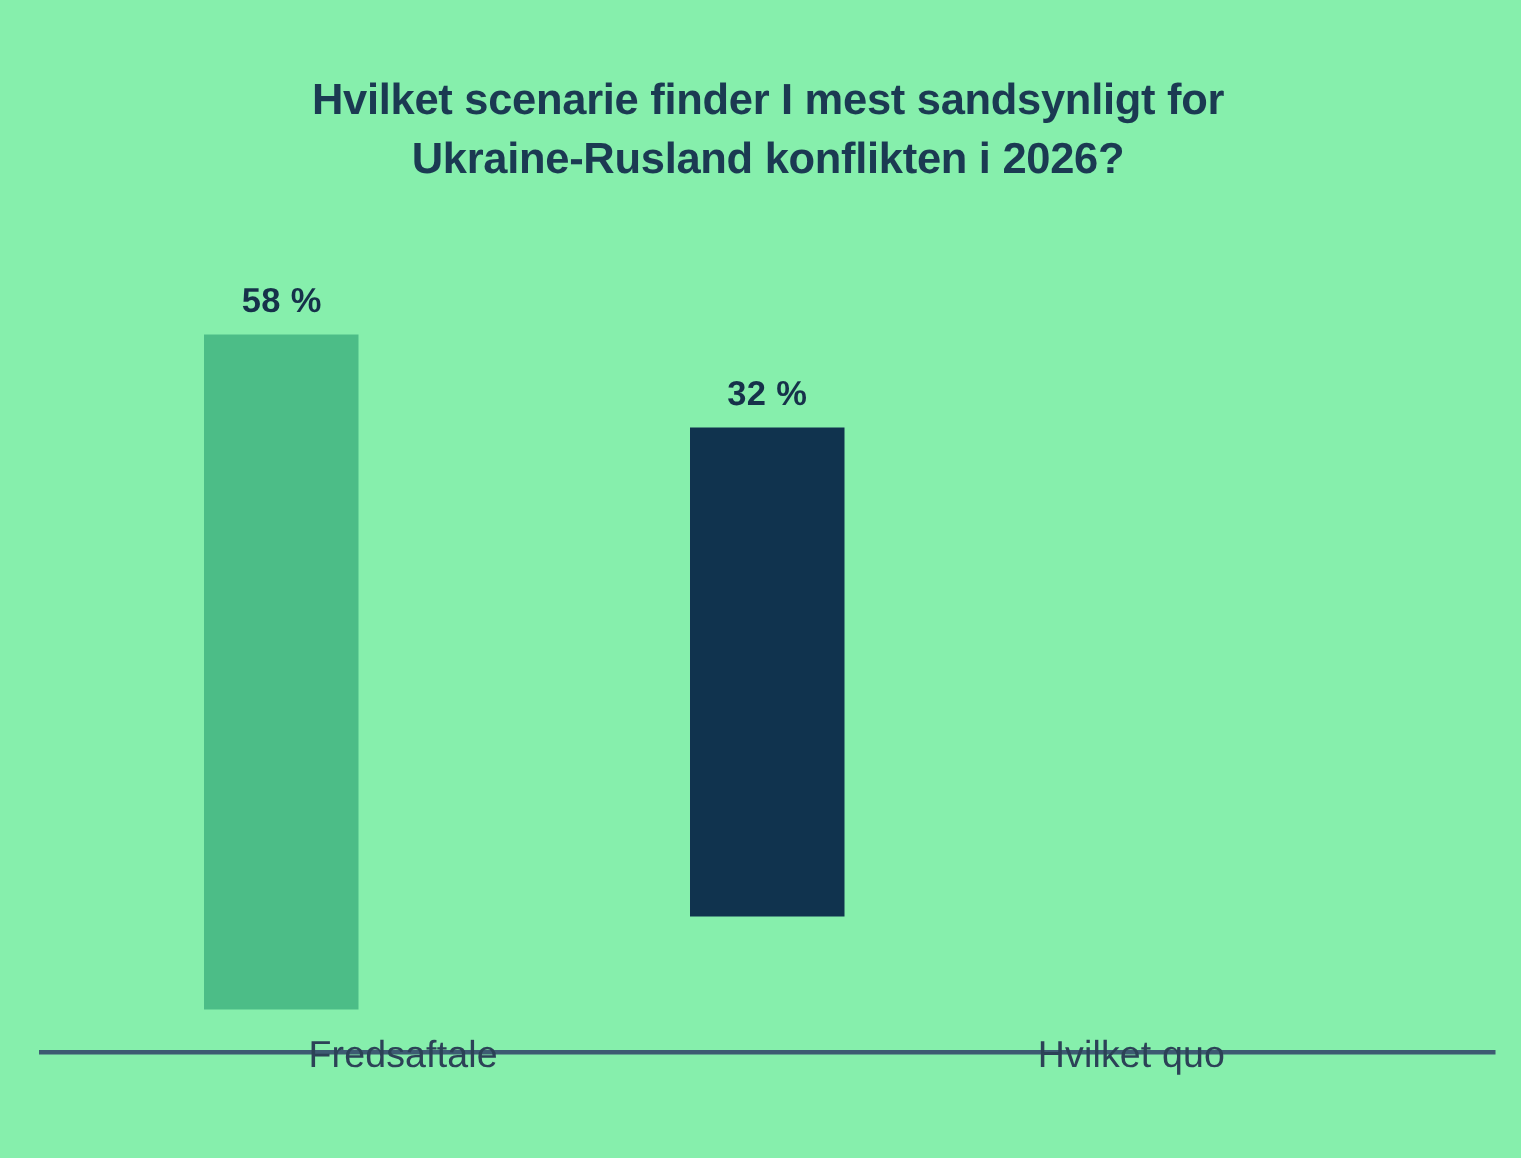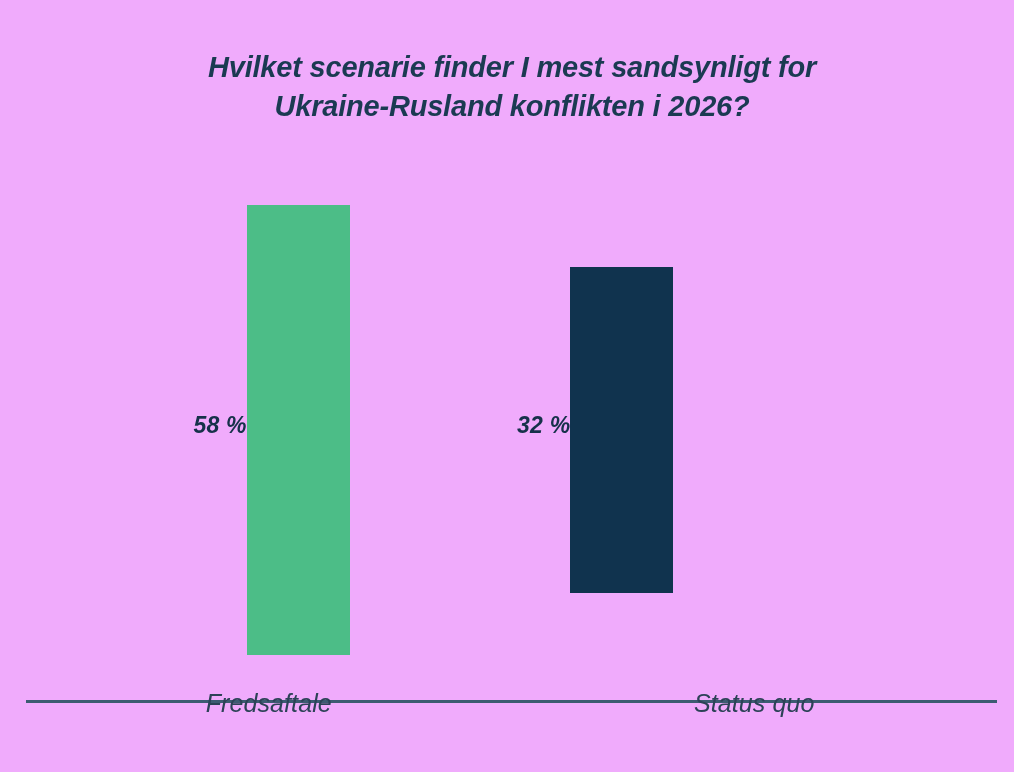--- a/index.html
+++ b/index.html
@@ -79,22 +79,22 @@
     width: 971px;
     height: 540px;
     display: flex;
     align-items: flex-end;
   }
   .bar-slot {
     position: relative;
     flex: 1 1 0;
     height: 100%;
     display: flex;
-    flex-direction: row;
-    justify-content: flex-end;
+    flex-direction: column;
+    justify-content: center;
     align-items: center;
   }
   .bar-value-label {
     font-size: 23px;
     font-weight: 700;
     color: #16314A;
     letter-spacing: 0.2px;
     margin-bottom: 9px;
     height: 27px;
     line-height: 27px;
@@ -121,21 +121,21 @@
     font-size: 25px;
     line-height: 46px;
     font-weight: 400;
     color: #2C4257;
     letter-spacing: 0.1px;
   }
 </style>
 </head>
 <body>
 
-<div id="poll-canvas" style="background: #f0abfc; font-style: italic;">
+<div id="poll-canvas" style="background: #86efac;">
 
   <div id="chart-title" style="color: rgb(27, 58, 82);">
     <span class="t-line">Hvilket scenarie finder I mest sandsynligt for</span>
     <span class="t-line">Ukraine-Rusland konflikten i 2026?</span>
   </div>
 
   <div id="plot-area">
 
     <div id="bars-track">
 
@@ -154,17 +154,17 @@
 
       </div>
 
     </div>
 
     <div id="x-axis-line" style="background: rgb(61, 91, 114);"></div>
   </div>
 
   <div id="category-labels">
     <div class="cat-slot">Fredsaftale</div>
-    <div class="cat-slot">Status quo</div>
+    <div class="cat-slot">Hvilket quo</div>
   </div>
 
   <div id="right-edge-strip"></div>
 </div>
 
 </body></html>

